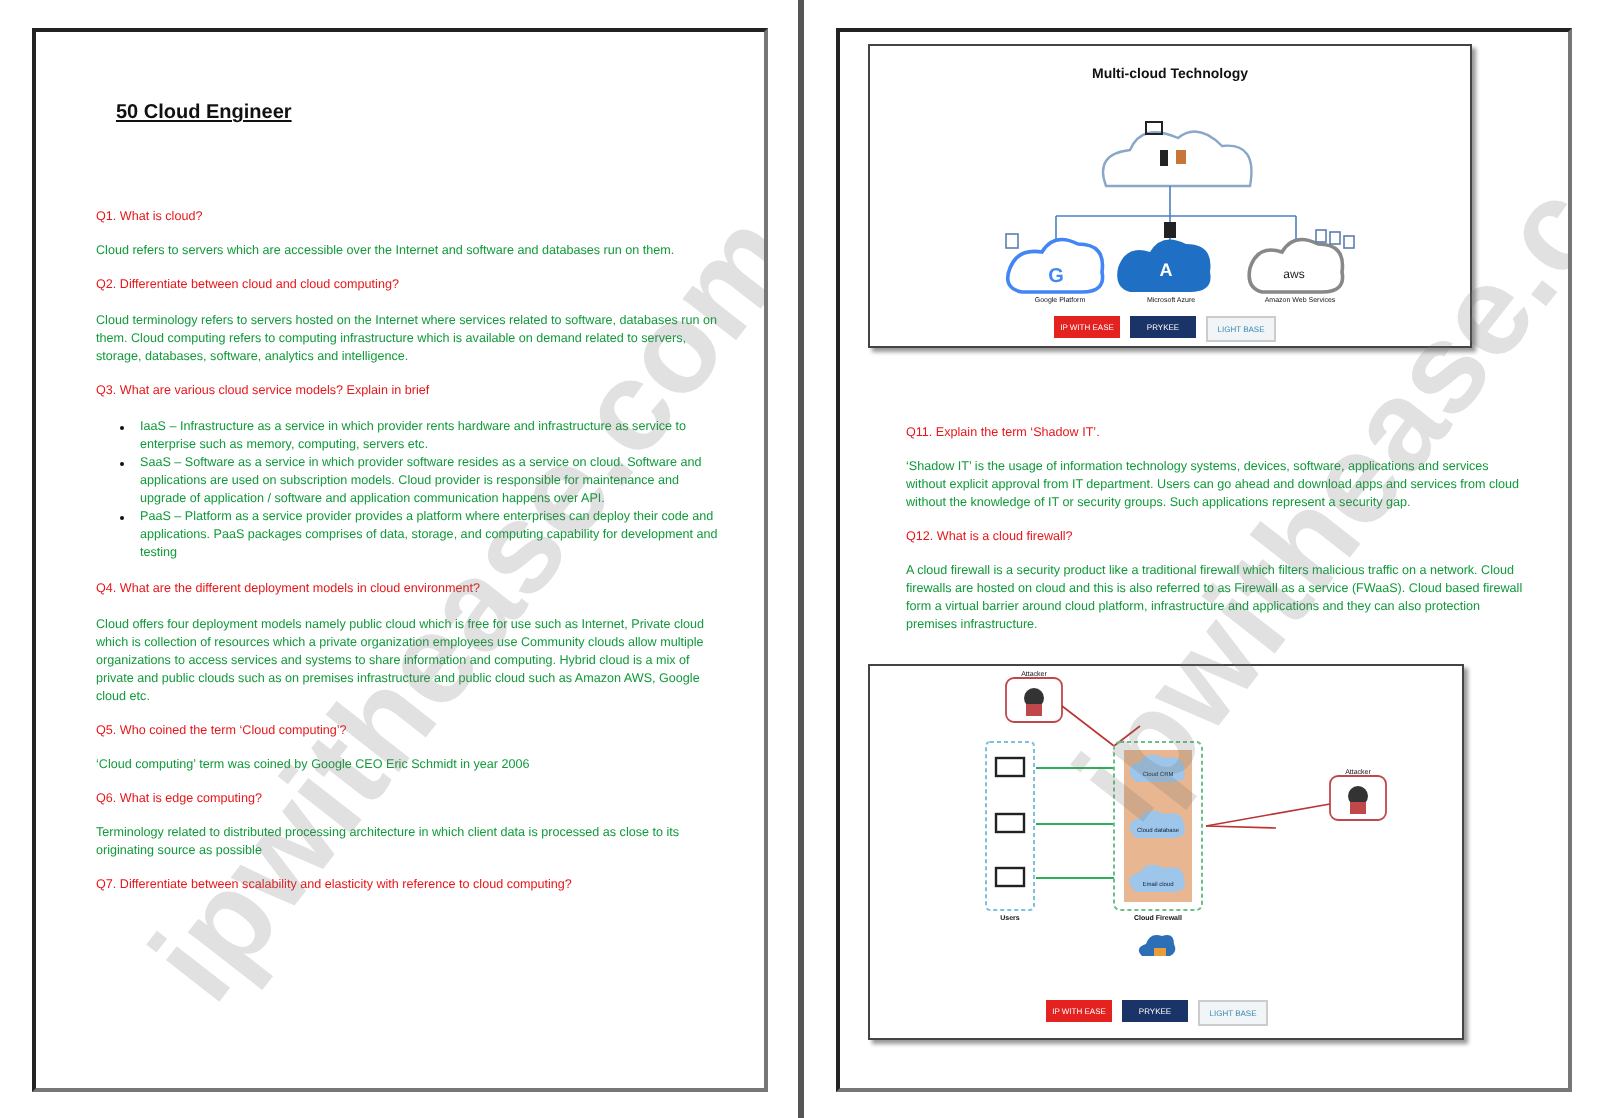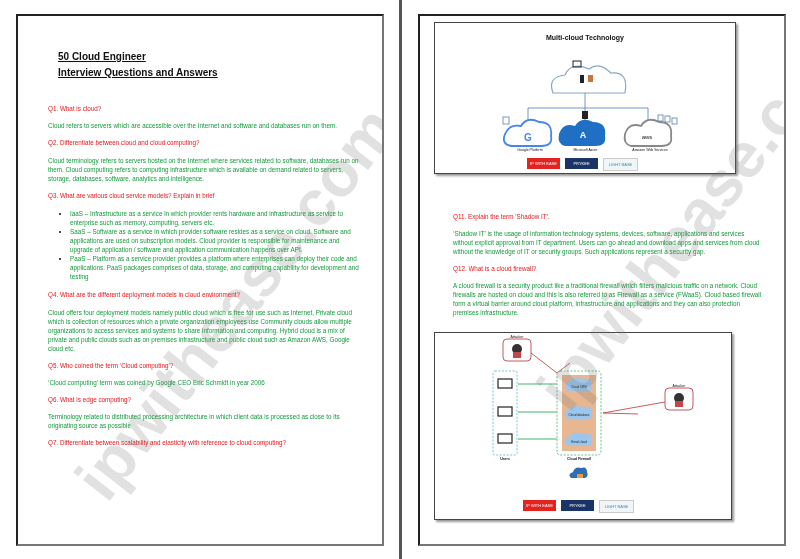--- a/index.html
+++ b/index.html
@@ -23,21 +23,20 @@
   .logo-row{position:absolute;display:flex;gap:5px;}
   .logo{height:11px;font-size:4px;color:#fff;display:flex;align-items:center;justify-content:center;}
   .tiny{font-size:3.5px;color:#111;text-align:center;}
 </style>
 </head>
 <body>
 
 <div class="page" id="page1">
   <div class="title">
     <div>50 Cloud Engineer</div>
-    <div>Interview Questions and Answers</div>
   </div>
   <div class="content" style="top:88px;">
     <p class="q">Q1. What is cloud?</p>
     <div class="gap1"></div>
     <p class="a">Cloud refers to servers which are accessible over the Internet and software and databases run on them.</p>
     <div class="gap1"></div>
     <p class="q">Q2. Differentiate between cloud and cloud computing?</p>
     <div class="gap2"></div>
     <p class="a">Cloud terminology refers to servers hosted on the Internet where services related to software, databases run on them. Cloud computing refers to computing infrastructure which is available on demand related to servers, storage, databases, software, analytics and intelligence.</p>
     <div class="gap1"></div>

